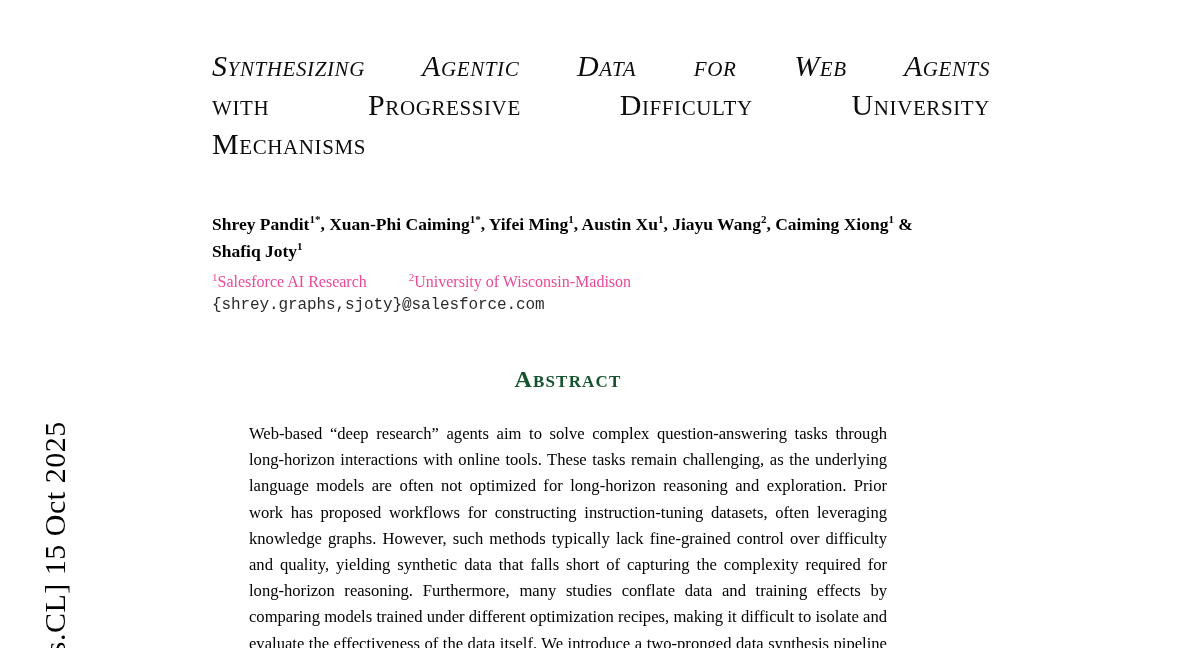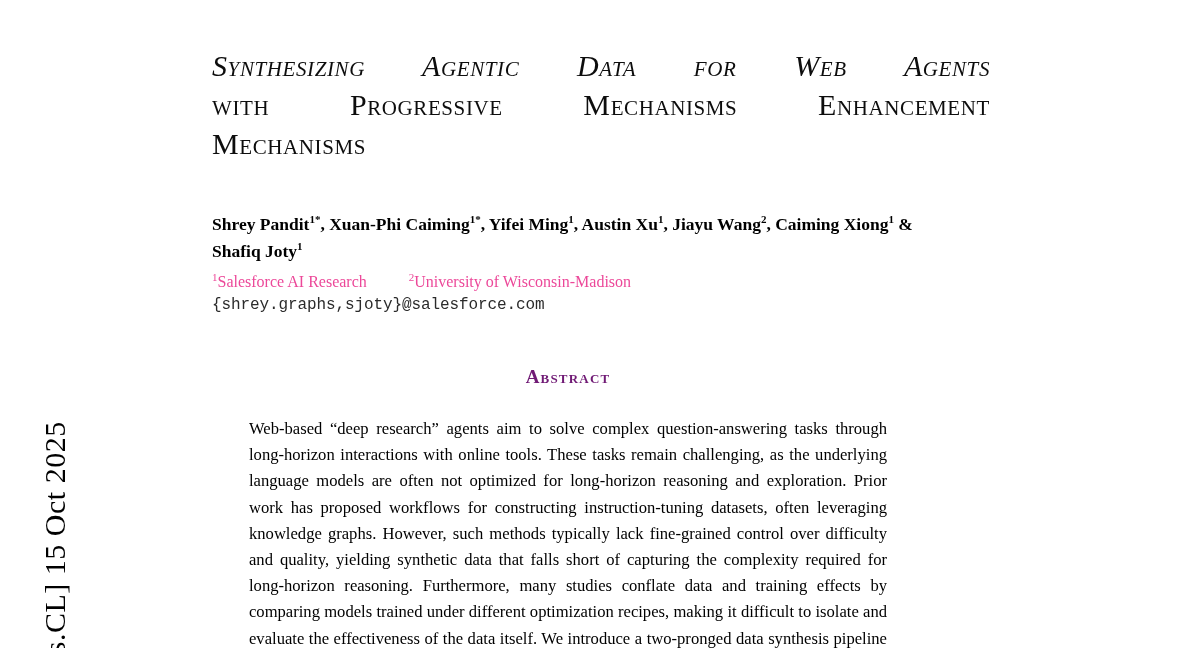--- a/index.html
+++ b/index.html
@@ -96,24 +96,24 @@
     font-size: 16px;
     letter-spacing: -0.1px;
     color: #2b2b2b;
   }
 
   .abstract-heading {
     margin: 0;
     padding-top: 52px;
     text-align: center;
     font-family: "Liberation Serif", serif;
-    font-size: 19px;
+    font-size: 24px;
     font-variant: small-caps;
     letter-spacing: 1.2px;
-    color: #701a75;
+    color: #14532d;
   }
 
   .abstract-body {
     margin: 0 auto;
     padding-top: 28px;
     width: 638px;
     font-family: "Liberation Serif", serif;
     font-size: 16.6px;
     line-height: 26.2px;
     text-align: justify;
@@ -125,21 +125,21 @@
 <body>
 
 <div class="arxiv-stamp">
   <div class="vtext">cs.CL]  15 Oct 2025</div>
 </div>
 
 <div class="page">
 
   <h1 class="title">
     <span class="l1">Synthesizing Agentic Data for Web Agents</span>
-    <span class="l2">with Progressive Mechanisms Enhancement</span>
+    <span class="l2">with Progressive Difficulty University</span>
     <span class="l3">Mechanisms</span>
   </h1>
 
   <p class="authors">
     <span>Shrey Pandit</span><sup>1*</sup><span>, Xuan-Phi Caiming</span><sup>1*</sup><span>, Yifei Ming</span><sup>1</sup><span>, Austin Xu</span><sup>1</sup><span>, Jiayu Wang</span><sup>2</sup><span>, Caiming Xiong</span><sup>1</sup><span> &amp;</span><br>
     <span>Shafiq Joty</span><sup>1</sup>
   </p>
 
   <p class="affils">
     <sup>1</sup><span>Salesforce AI Research</span><span class="affil-gap"></span><sup>2</sup><span>University of Wisconsin-Madison</span>

